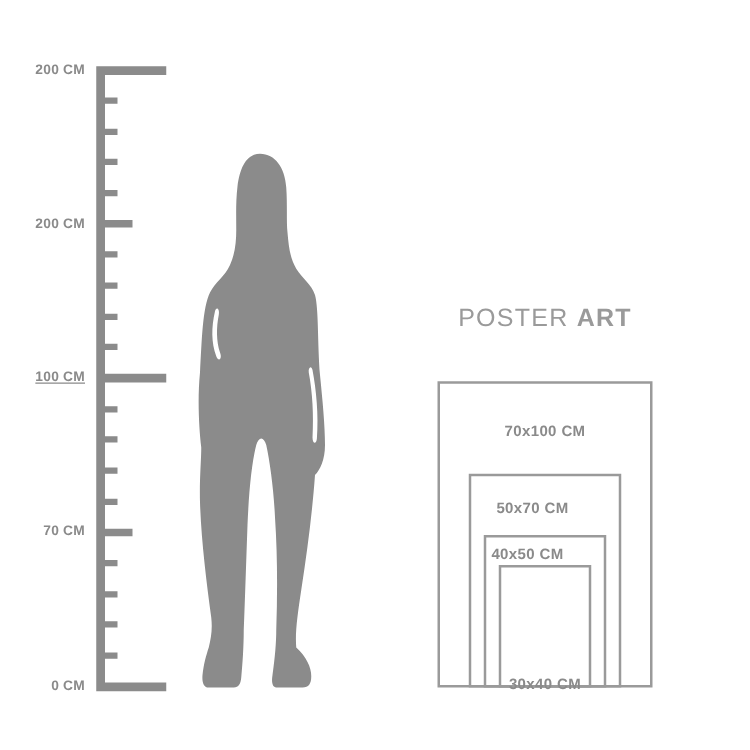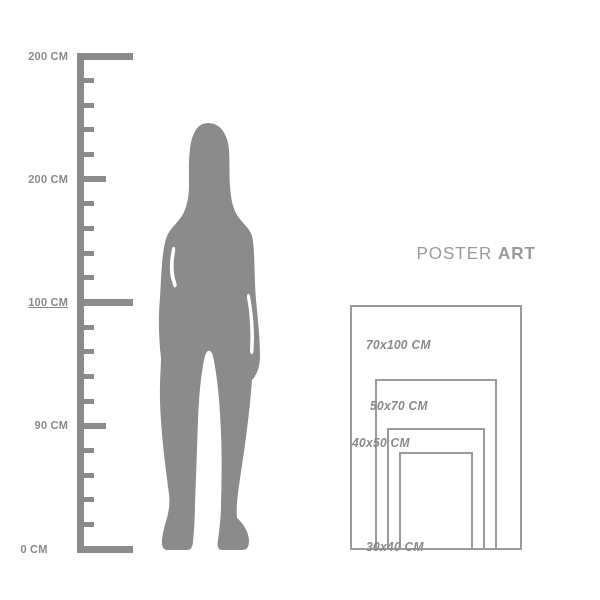--- a/index.html
+++ b/index.html
@@ -20,33 +20,33 @@
   .tick{position:absolute;background:var(--gray);}
   .ruler-label{
     position:absolute;left:0;width:68px;text-align:right;
     font-size:11px;font-weight:bold;color:var(--text);
     line-height:13px;letter-spacing:0.2px;white-space:nowrap;
   }
   
   #figure-svg{position:absolute;left:150px;top:122px;color:var(--gray);}
   
   .poster-title{
-    position:absolute;left:336px;top:244px;width:200px;text-align:right;
-    font-size:17px;color:var(--title);letter-spacing:1px;white-space:nowrap;
+    position:absolute;left:336px;top:244px;width:200px;text-align:center;
+    font-size:20px;color:var(--title);letter-spacing:1px;white-space:nowrap;
   }
   .poster-title .t-reg{font-weight:400;}
   .poster-title .t-bold{font-weight:700;}
   .poster-rect{
     position:absolute;border:2px solid var(--line);
     box-sizing:border-box;background:transparent;
   }
   .poster-label{
-    position:absolute;width:140px;text-align:left;
+    position:absolute;width:140px;text-align:center;
     font-size:12px;font-weight:bold;color:var(--text);
-    line-height:14px;letter-spacing:0.3px;white-space:nowrap;font-style:italic;
+    line-height:14px;letter-spacing:0.3px;white-space:nowrap;
   }
 </style>
 </head>
 <body>
 
 <div id="canvas">
 
   <div id="ruler">
       <div class="ruler-bar" style="left: 77px; top: 52.5px; width: 7px; height: 500px;"></div>
       <div class="tick" style="left: 84px; top: 545.5px; width: 49px; height: 7px;"></div>
@@ -66,22 +66,22 @@
       <div class="tick" style="left: 84px; top: 201.4px; width: 10px; height: 5px;"></div>
       <div class="tick" style="left: 84px; top: 176.25px; width: 22px; height: 6px;"></div>
       <div class="tick" style="left: 84px; top: 152.1px; width: 10px; height: 5px;"></div>
       <div class="tick" style="left: 84px; top: 127.45px; width: 10px; height: 5px;"></div>
       <div class="tick" style="left: 84px; top: 102.8px; width: 10px; height: 5px;"></div>
       <div class="tick" style="left: 84px; top: 78.15px; width: 10px; height: 5px;"></div>
       <div class="tick" style="left: 84px; top: 52.5px; width: 49px; height: 7px;"></div>
       <div class="ruler-label" style="top: 49.5px;">200 CM</div>
       <div class="ruler-label" style="top: 172.75px;">200 CM</div>
       <div class="ruler-label" style="top: 296px; text-decoration: underline;">100 CM</div>
-      <div class="ruler-label" style="top: 419.25px;">90 CM</div>
-      <div class="ruler-label" style="top: 542.5px; text-align: center;">0 CM</div>
+      <div class="ruler-label" style="top: 419.25px;">70 CM</div>
+      <div class="ruler-label" style="top: 542.5px;">0 CM</div>
     </div>
 
   <svg id="figure-svg" width="120" height="429" viewBox="0 0 120 429" aria-hidden="true">
     <path fill="currentColor" d="
       M58 1
       C70 1 78 12 79 28
       C80 42 79 55 80 64
       C81 76 82 84 87 93
       C92 101 99 105 102 114
       C105 125 104 152 106 178
@@ -119,21 +119,21 @@
 
   <div>
     <div class="poster-title">
       <span class="t-reg">POSTER</span>
       <span class="t-bold">ART</span>
     </div>
     <div id="poster-rects">
         <div class="poster-rect" style="left: 350.25px; top: 305px; width: 171.5px; height: 245px;"></div>
         <div class="poster-label" style="left: 366px; top: 337.75px;">70x100 CM</div>
         <div class="poster-rect" style="left: 374.75px; top: 378.5px; width: 122.5px; height: 171.5px;"></div>
-        <div class="poster-label" style="left: 370px; top: 399px;">50x70 CM</div>
+        <div class="poster-label" style="left: 356px; top: 399px;">50x70 CM</div>
         <div class="poster-rect" style="left: 387px; top: 427.5px; width: 98px; height: 122.5px;"></div>
         <div class="poster-label" style="left: 352px; top: 435.75px;">40x50 CM</div>
         <div class="poster-rect" style="left: 399.25px; top: 452px; width: 73.5px; height: 98px;"></div>
         <div class="poster-label" style="left: 366px; top: 501.84px; margin-top: 38px;">30x40 CM</div>
       </div>
   </div>
 
 </div>
 
 </body></html>

